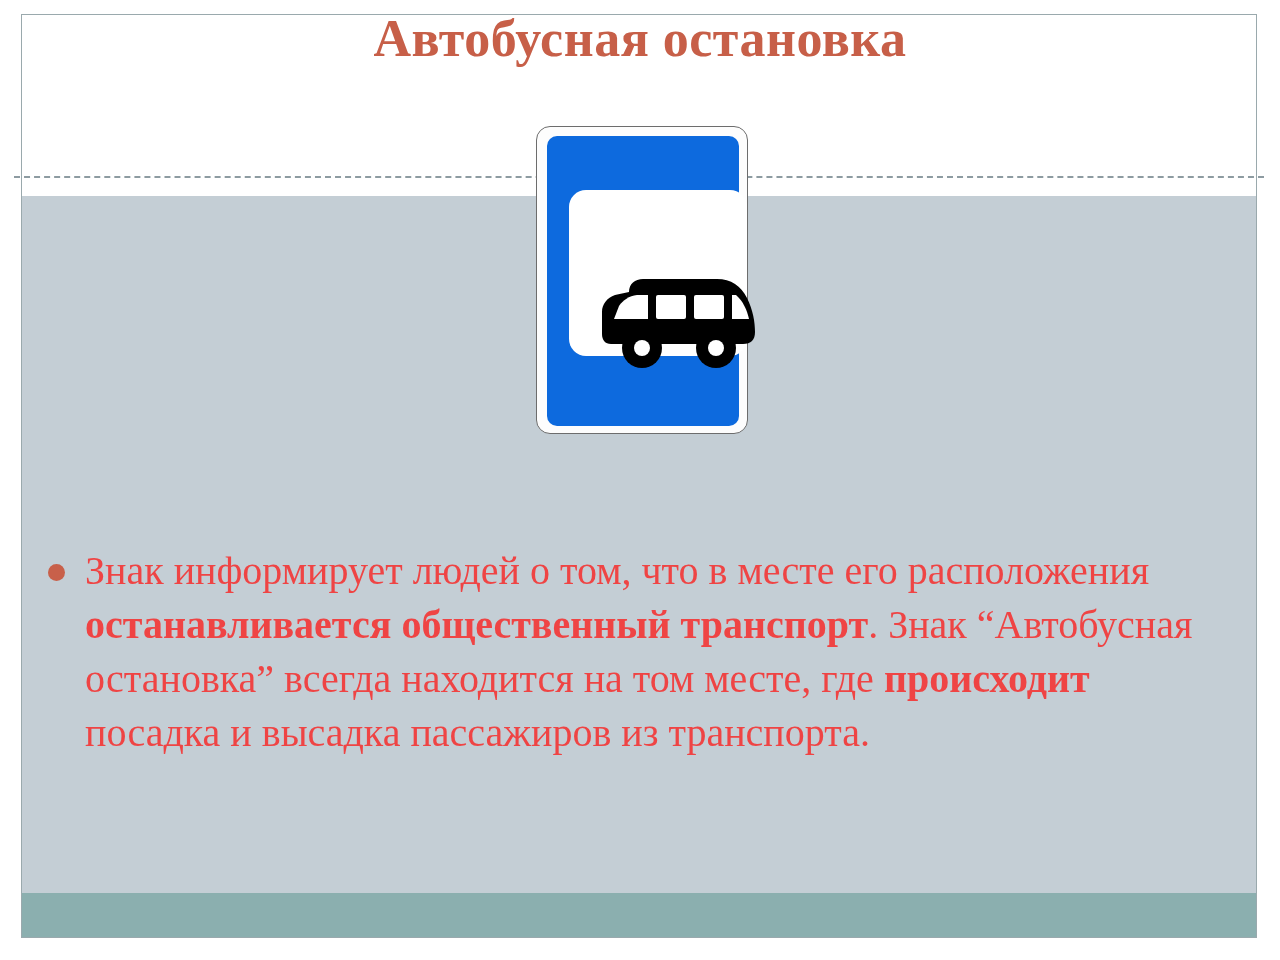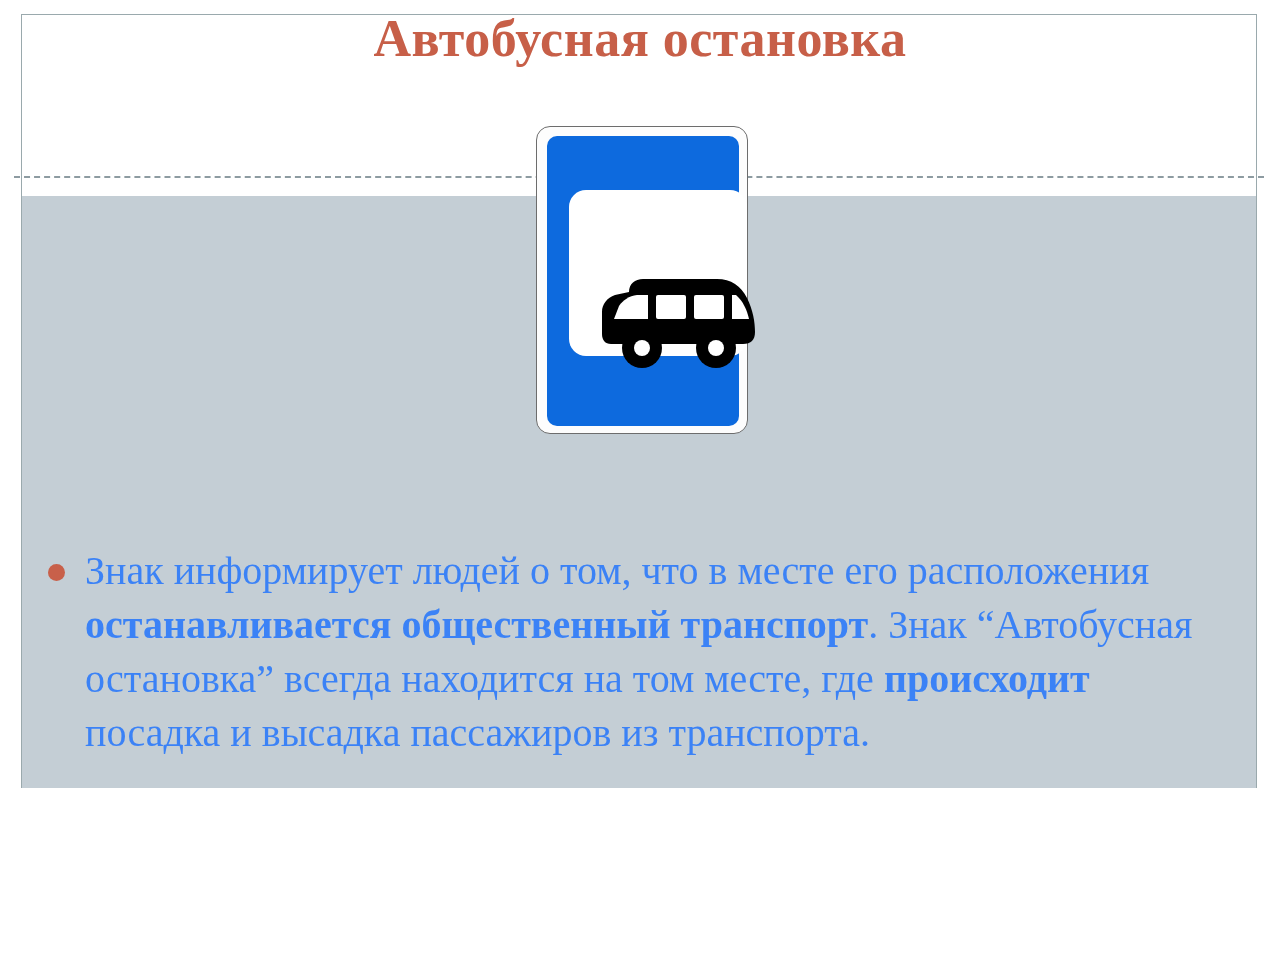--- a/index.html
+++ b/index.html
@@ -3,21 +3,21 @@
 <meta charset="utf-8">
 <style>
   html, body {
     margin: 0;
     padding: 0;
     background: #ffffff;
   }
   #slide {
     position: relative;
     width: 1280px;
-    height: 788px;
+    height: 960px;
     background: #ffffff;
     overflow: hidden;
     font-family: "Liberation Serif", "DejaVu Serif", serif;
   }
 
   
   #slide-frame {
     position: absolute;
     left: 21px;
     top: 14px;
@@ -145,21 +145,21 @@
     flex: 0 0 auto;
     width: 17px;
     height: 17px;
     border-radius: 50%;
     background: #c8604a;
     margin-top: 20px;
     margin-right: 20px;
   }
   #body-block .paragraph {
     flex: 1 1 auto;
-    color: #3b82f6;
+    color: #ef4444;
     font-family: "Liberation Serif", "DejaVu Serif", serif;
     font-size: 40px;
     line-height: 54px;
     text-align: left;
   }
   #body-block .paragraph b { font-weight: bold; }
 </style>
 </head>
 <body>
 

